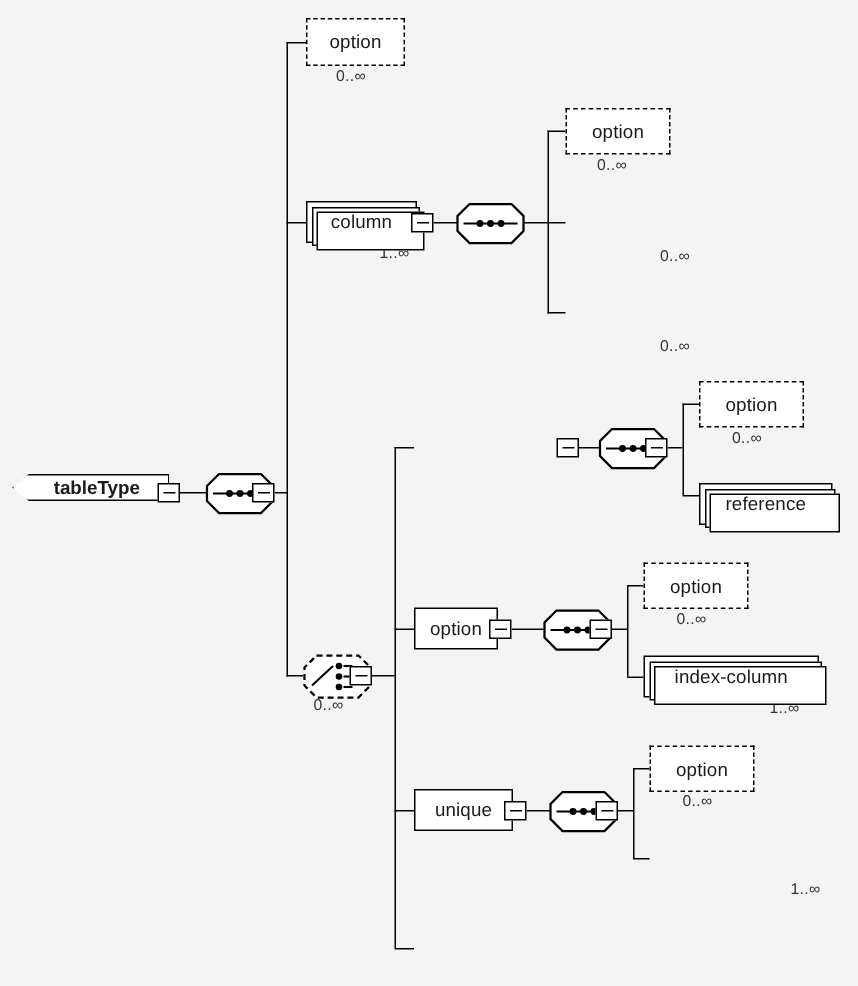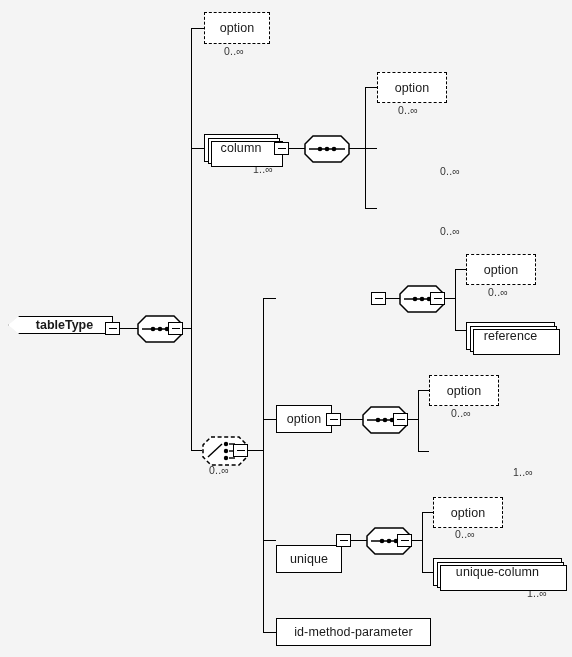--- a/index.html
+++ b/index.html
@@ -263,24 +263,27 @@
   <div class="line h" style="left:408px;top:419px;width:10px;"></div>
   <div class="line v" style="left:418px;top:390px;height:61px;"></div>
 
   <div class="line h" style="left:418px;top:390px;width:11px;"></div>
   <div class="node dashed" style="left:429px;top:375px;width:70px;height:31px;">
     <span>option</span>
   </div>
   <div class="card" style="left:451px;top:407px;">0..∞</div>
 
   <div class="line h" style="left:418px;top:451px;width:11px;"></div>
+  <div class="node solid stack" style="left:429px;top:437px;width:117px;height:28px;">
+    <span>index-column</span>
+  </div>
   <div class="card" style="left:513px;top:466px;">1..∞</div>
 
   <div class="line h" style="left:263px;top:540px;width:13px;"></div>
-  <div class="node solid" style="left:276px;top:526px;width:66px;height:28px;margin-top:19px;">
+  <div class="node solid" style="left:276px;top:526px;width:66px;height:28px;">
     <span>unique</span>
   </div>
   <div class="toggle" style="left:336px;top:534px;">
     <span class="bar"></span>
   </div>
   <div class="line h" style="left:351px;top:540px;width:16px;"></div>
   <div class="comp" style="left:367px;top:526px;">
     <svg width="52" height="30" viewBox="0 0 52 30">
       <polygon class="oct-solid" points="8,2 36,2 44,10 44,20 36,28 8,28 0,20 0,10"></polygon>
       <line class="seqline" x1="4" y1="15" x2="40" y2="15"></line>
@@ -295,23 +298,17 @@
   <div class="line h" style="left:412px;top:540px;width:10px;"></div>
   <div class="line v" style="left:422px;top:512px;height:60px;"></div>
 
   <div class="line h" style="left:422px;top:512px;width:11px;"></div>
   <div class="node dashed" style="left:433px;top:497px;width:70px;height:31px;">
     <span>option</span>
   </div>
   <div class="card" style="left:455px;top:528px;">0..∞</div>
 
   <div class="line h" style="left:422px;top:572px;width:11px;"></div>
-  <div class="node solid stack" style="left:433px;top:558px;width:129px;height:28px;">
-    <span>unique-column</span>
-  </div>
   <div class="card" style="left:527px;top:587px;">1..∞</div>
 
   <div class="line h" style="left:263px;top:632px;width:13px;"></div>
-  <div class="node solid" style="left:276px;top:618px;width:155px;height:28px;">
-    <span>id-method-parameter</span>
-  </div>
 
 </div>
 
 </body></html>

